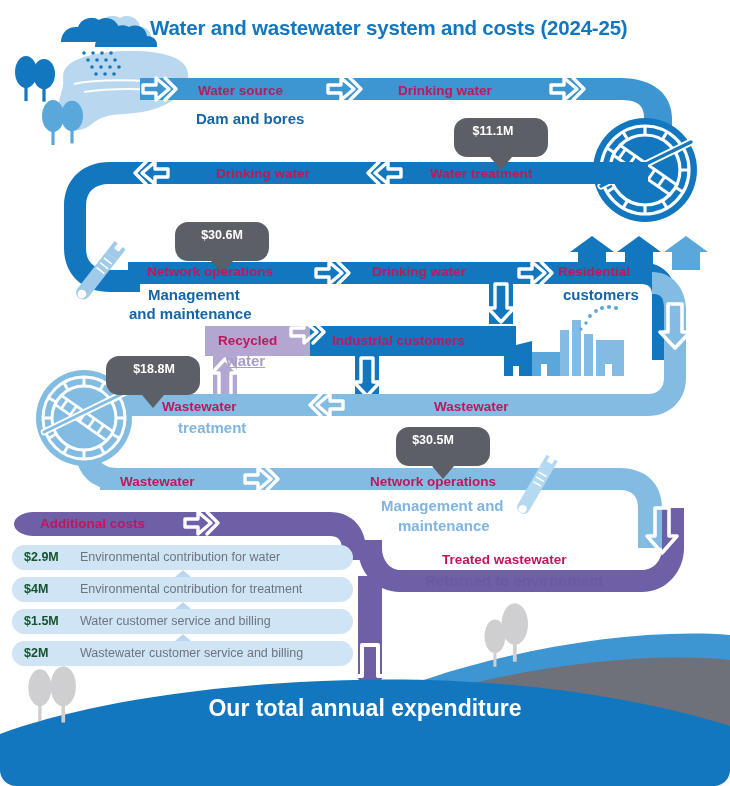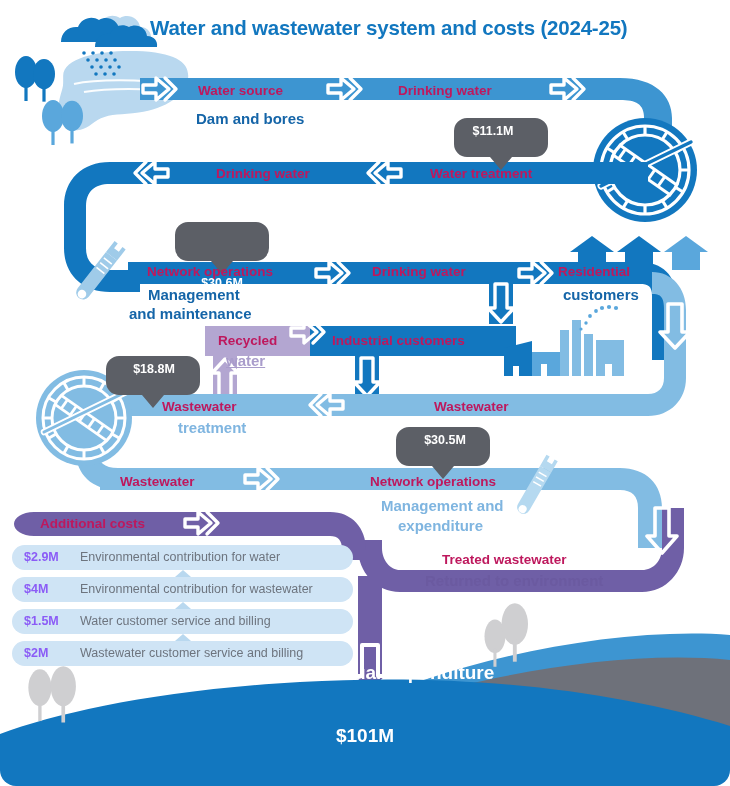--- a/index.html
+++ b/index.html
@@ -21,25 +21,25 @@
   .sub-mid{color:#7fb5e0;}
   .sub-purple{color:#6b5aa0;}
   .sub-lilac{color:#a99ccb;text-decoration:underline;}
 
   .bubble{position:absolute;}
   .bubble .bt{position:absolute;left:0;top:0;width:100%;text-align:center;
      color:#fff;font-weight:bold;font-size:12.5px;line-height:26px;}
 
   .pillrow{position:absolute;height:25px;}
   .pillrow .amt{position:absolute;left:12px;top:0;line-height:25px;
-     font-weight:bold;font-size:12.5px;color:#8b5cf6;}
+     font-weight:bold;font-size:12.5px;color:#14532d;}
   .pillrow .dsc{position:absolute;top:0;line-height:25px;
      font-size:12.5px;color:#6d747e;font-weight:normal;}
 
-  .tot1{left:0;top:663px;width:730px;text-align:center;font-size:19px;color:#fff;}
+  .tot1{left:0;top:697px;width:730px;text-align:center;font-size:23px;color:#fff;}
   .tot2{left:0;top:726px;width:730px;text-align:center;font-size:19px;color:#fff;}
 </style>
 </head>
 <body>
 
 <div id="stage">
 
 <svg id="art" class="layer" viewBox="0 0 730 786">
   <defs>
 
@@ -377,54 +377,53 @@
   <div class="lbl sublbl sub-lilac" style="left:226px;top:353px;">water</div>
   <div class="lbl barlbl" style="left:332px;top:334px;">Industrial customers</div>
 
   <div class="lbl barlbl" style="left:162px;top:400px;">Wastewater</div>
   <div class="lbl sublbl sub-mid" style="left:178px;top:420px;">treatment</div>
   <div class="lbl barlbl" style="left:434px;top:400px;">Wastewater</div>
 
   <div class="lbl barlbl" style="left:120px;top:475px;">Wastewater</div>
   <div class="lbl barlbl" style="left:370px;top:475px;">Network operations</div>
   <div class="lbl sublbl sub-mid" style="left:381px;top:498px;">Management and</div>
-  <div class="lbl sublbl sub-mid" style="left:398px;top:518px;">expenditure</div>
+  <div class="lbl sublbl sub-mid" style="left:398px;top:518px;">maintenance</div>
 
   <div class="lbl barlbl" style="left:442px;top:553px;">Treated wastewater</div>
   <div class="lbl sublbl sub-purple" style="left:425px;top:573px;">Returned to environment</div>
 
   <div class="lbl barlbl" style="left:40px;top:517px;">Additional costs</div>
 
   <div class="bubble" style="left:454px;top:118px;width:78px;height:26px;">
     <span class="bt">$11.1M</span>
   </div>
-  <div class="bubble" style="left:175px;top:222px;width:94px;height:26px;margin-top:48px;">
+  <div class="bubble" style="left:175px;top:222px;width:94px;height:26px;">
     <span class="bt">$30.6M</span>
   </div>
   <div class="bubble" style="left:106px;top:356px;width:96px;height:26px;">
     <span class="bt">$18.8M</span>
   </div>
-  <div class="bubble" style="left:408px;top:427px;width:74px;height:26px;">
+  <div class="bubble" style="left:396px;top:427px;width:74px;height:26px;">
     <span class="bt">$30.5M</span>
   </div>
 
   <div class="pillrow" style="left:12px;top:545px;width:341px;">
     <span class="amt">$2.9M</span>
     <span class="dsc" style="left:68px;">Environmental contribution for water</span>
   </div>
   <div class="pillrow" style="left:12px;top:577px;width:341px;">
     <span class="amt">$4M</span>
-    <span class="dsc" style="left:68px;">Environmental contribution for wastewater</span>
+    <span class="dsc" style="left:68px;">Environmental contribution for treatment</span>
   </div>
   <div class="pillrow" style="left:12px;top:609px;width:341px;">
     <span class="amt">$1.5M</span>
     <span class="dsc" style="left:68px;">Water customer service and billing</span>
   </div>
   <div class="pillrow" style="left:12px;top:641px;width:341px;">
     <span class="amt">$2M</span>
     <span class="dsc" style="left:68px;text-align:center;">Wastewater customer service and billing</span>
   </div>
 
   <div class="lbl tot1">Our total annual expenditure</div>
-  <div class="lbl tot2">$101M</div>
 
 </div>
 </div>
 
 </body></html>

